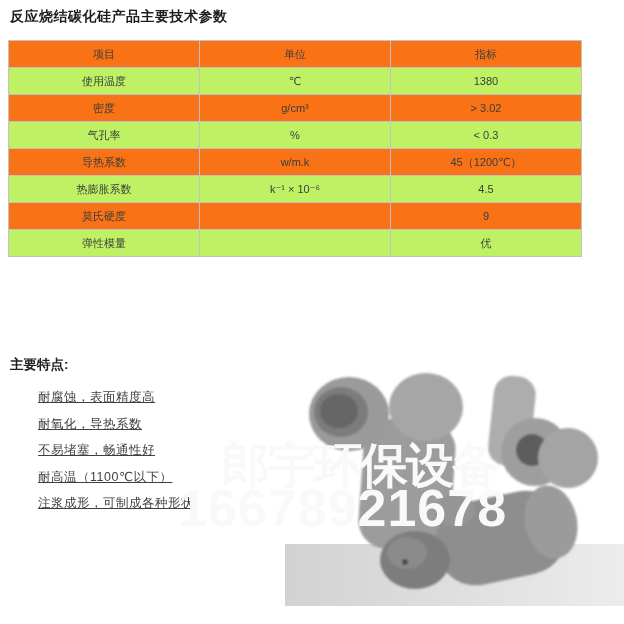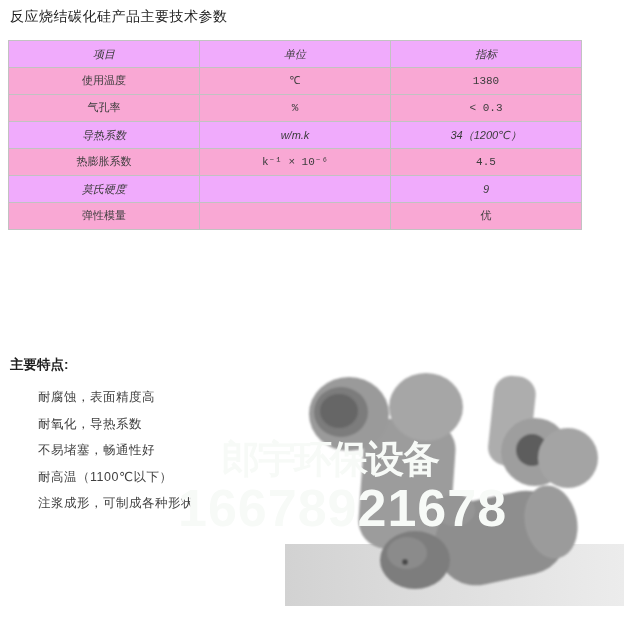--- a/index.html
+++ b/index.html
@@ -5,57 +5,57 @@
   html,body { margin:0; padding:0; }
   body {
     width:624px; height:624px;
     background:#ffffff;
     font-family:"Liberation Sans","DejaVu Sans",sans-serif;
     position:relative; overflow:hidden;
     color:#333;
   }
   .page-title {
     position:absolute; left:10px; top:8px;
-    font-size:14px; font-weight:normal; color:#1e1e1e;
+    font-size:14px; font-weight:bold; color:#1e1e1e;
     letter-spacing:0.5px;
   }
   table.spec {
     position:absolute; left:8px; top:40px;
     width:574px; border-collapse:collapse; table-layout:fixed;
   }
   table.spec td {
     border:1px solid #c2c2c2;
     text-align:center; vertical-align:middle;
     font-size:11px; color:#3c3c3c;
     padding:5px 4px; height:16px;
     line-height:1.35;
   }
-  table.spec tr.shaded td { background:#f0abfc;font-style:italic; }
-  table.spec tr.plain td { background:#f9a8d4;font-family:Liberation Mono, monospace; }
+  table.spec tr.shaded td { background:#f97316; }
+  table.spec tr.plain td { background:#bef264; }
   .features-heading {
     position:absolute; left:10px; top:356px;
     font-size:13.5px; font-weight:bold; color:#1e1e1e;
   }
   ul.features {
     position:absolute; left:38px; top:384px;
     margin:0; padding:0; list-style:none;
   }
   ul.features li {
     font-size:12.5px; color:#3f3f3f;
-    line-height:26.5px; letter-spacing:0.5px;
+    line-height:26.5px; letter-spacing:0.5px;text-decoration:underline;
   }
   .photo {
     position:absolute; left:285px; top:350px;
     width:339px; height:256px; overflow:hidden;
     background:#ffffff;
   }
   .photo svg { display:block; }
   .watermark-line1 {
     position:absolute; left:222px; top:434px;
-    font-size:38px; font-weight:bold; letter-spacing:-2px;
+    font-size:48px; font-weight:bold; letter-spacing:-2px;
     color:#f7faf7; z-index:5; white-space:nowrap;
   }
   .watermark-line2 {
     position:absolute; left:178px; top:478px;
     font-size:52px; font-weight:bold; letter-spacing:1px;
     color:#f7faf7; z-index:5; white-space:nowrap;
   }
 </style>
 </head>
 <body>
@@ -67,29 +67,34 @@
     <tr class="shaded">
       <td>项目</td>
       <td>单位</td>
       <td>指标</td>
     </tr>
     <tr class="plain">
       <td>使用温度</td>
       <td>℃</td>
       <td>1380</td>
     </tr>
+    <tr class="shaded">
+      <td>密度</td>
+      <td>g/cm³</td>
+      <td>&gt; 3.02</td>
+    </tr>
     <tr class="plain">
       <td>气孔率</td>
       <td>%</td>
       <td>&lt; 0.3</td>
     </tr>
     <tr class="shaded">
       <td>导热系数</td>
       <td>w/m.k</td>
-      <td>34（1200℃）</td>
+      <td>45（1200℃）</td>
     </tr>
     <tr class="plain">
       <td>热膨胀系数</td>
       <td>k⁻¹ × 10⁻⁶</td>
       <td>4.5</td>
     </tr>
     <tr class="shaded">
       <td>莫氏硬度</td>
       <td></td>
       <td>9</td>

